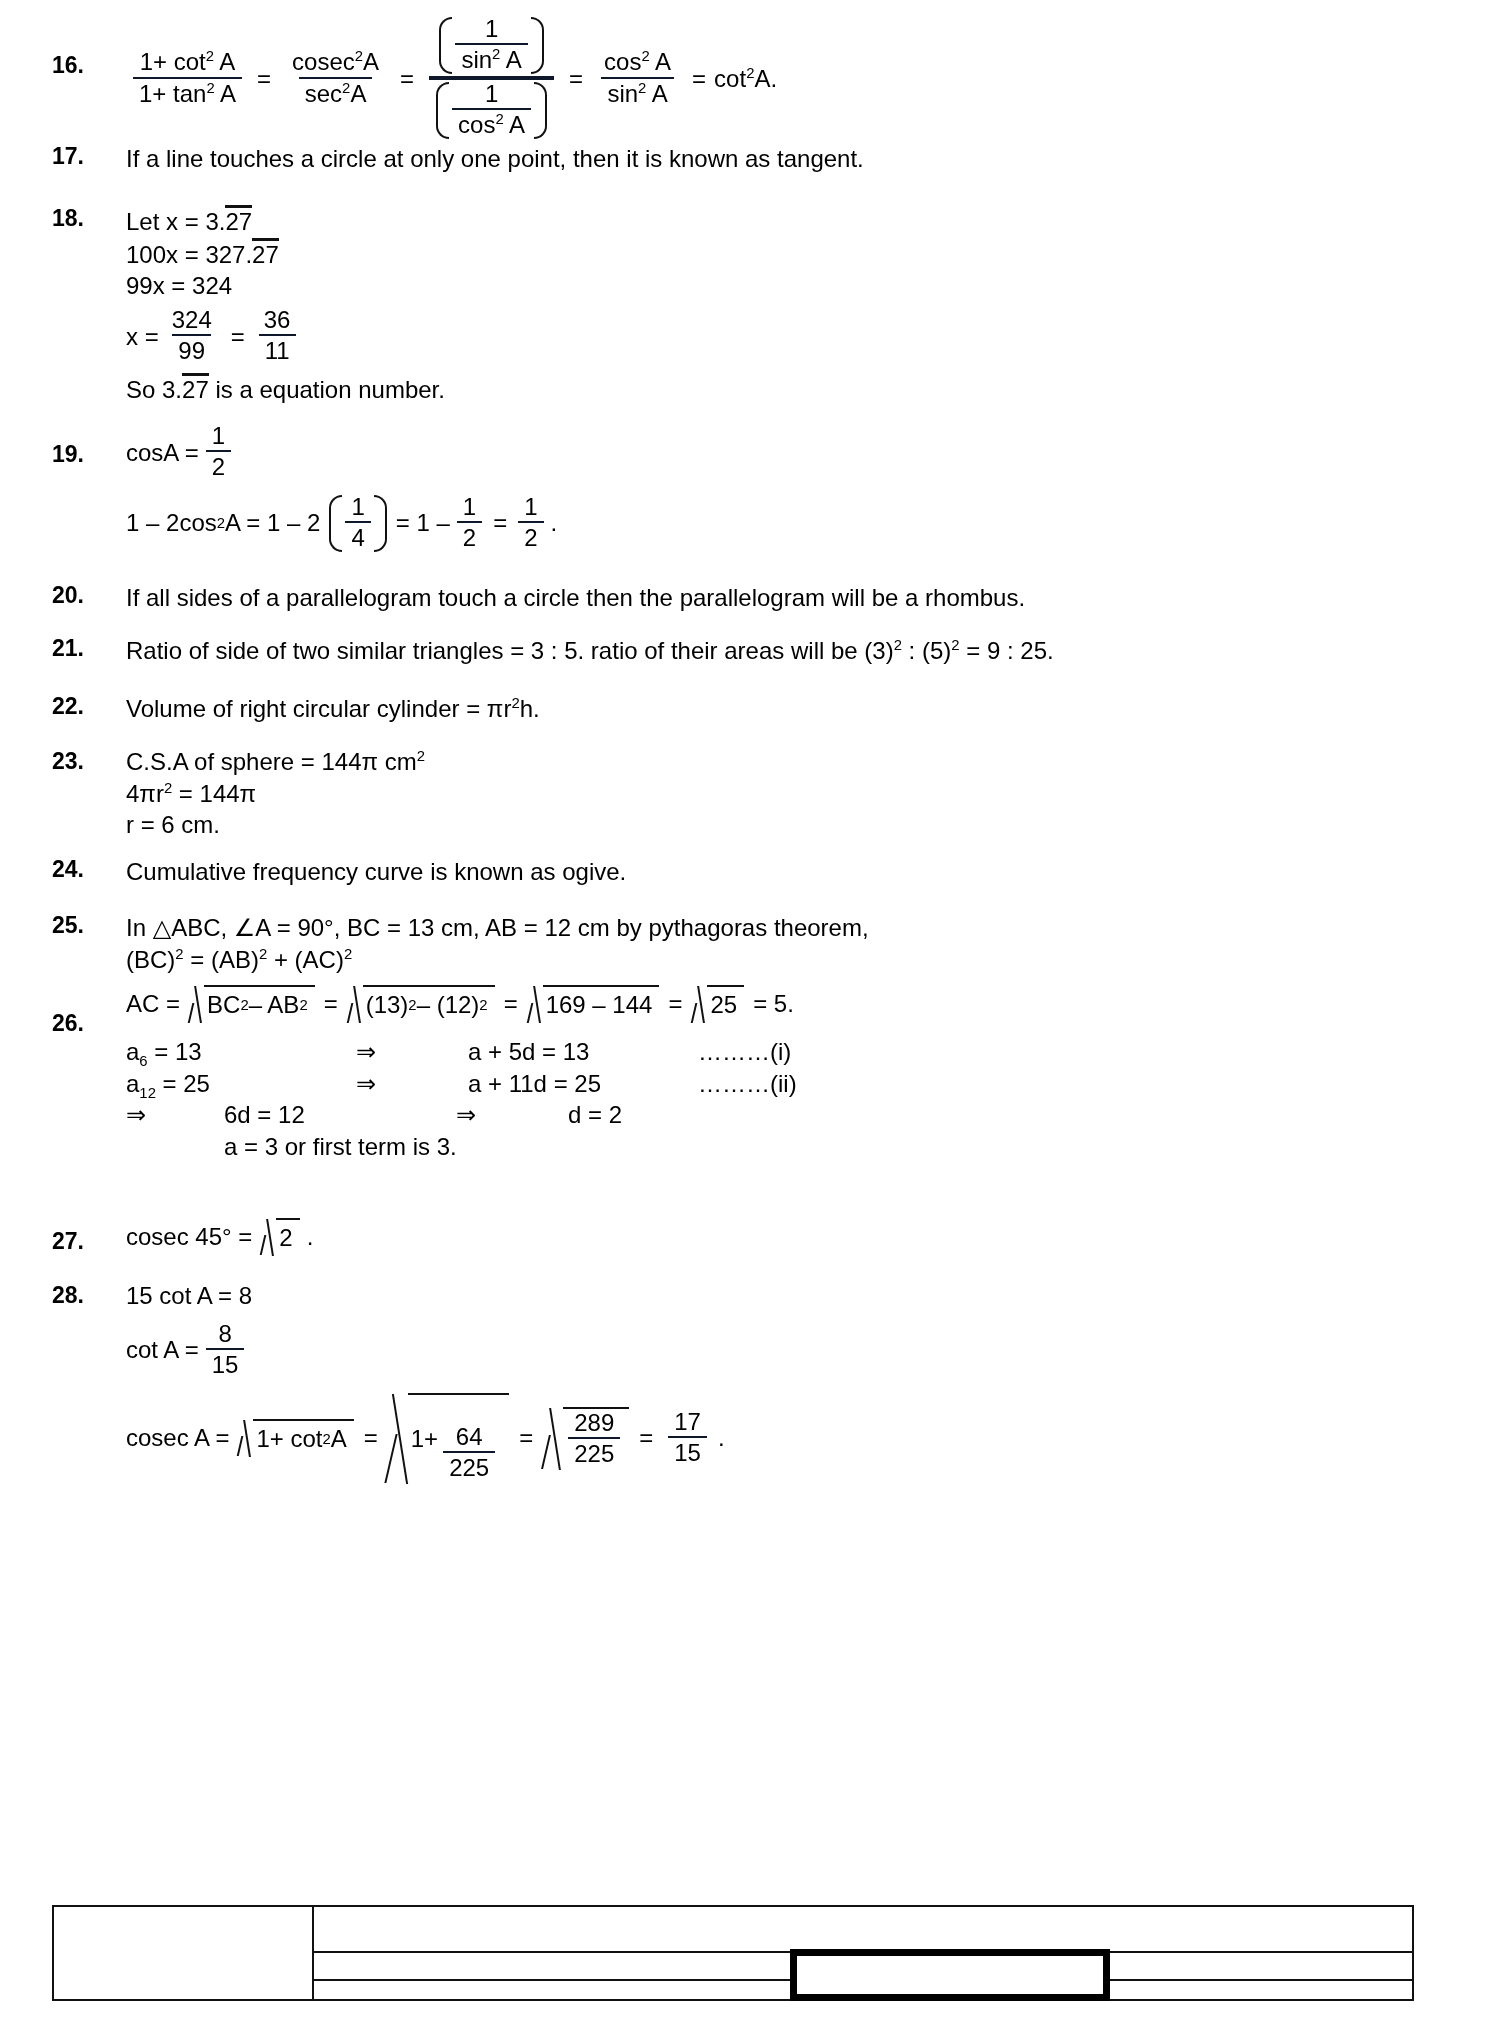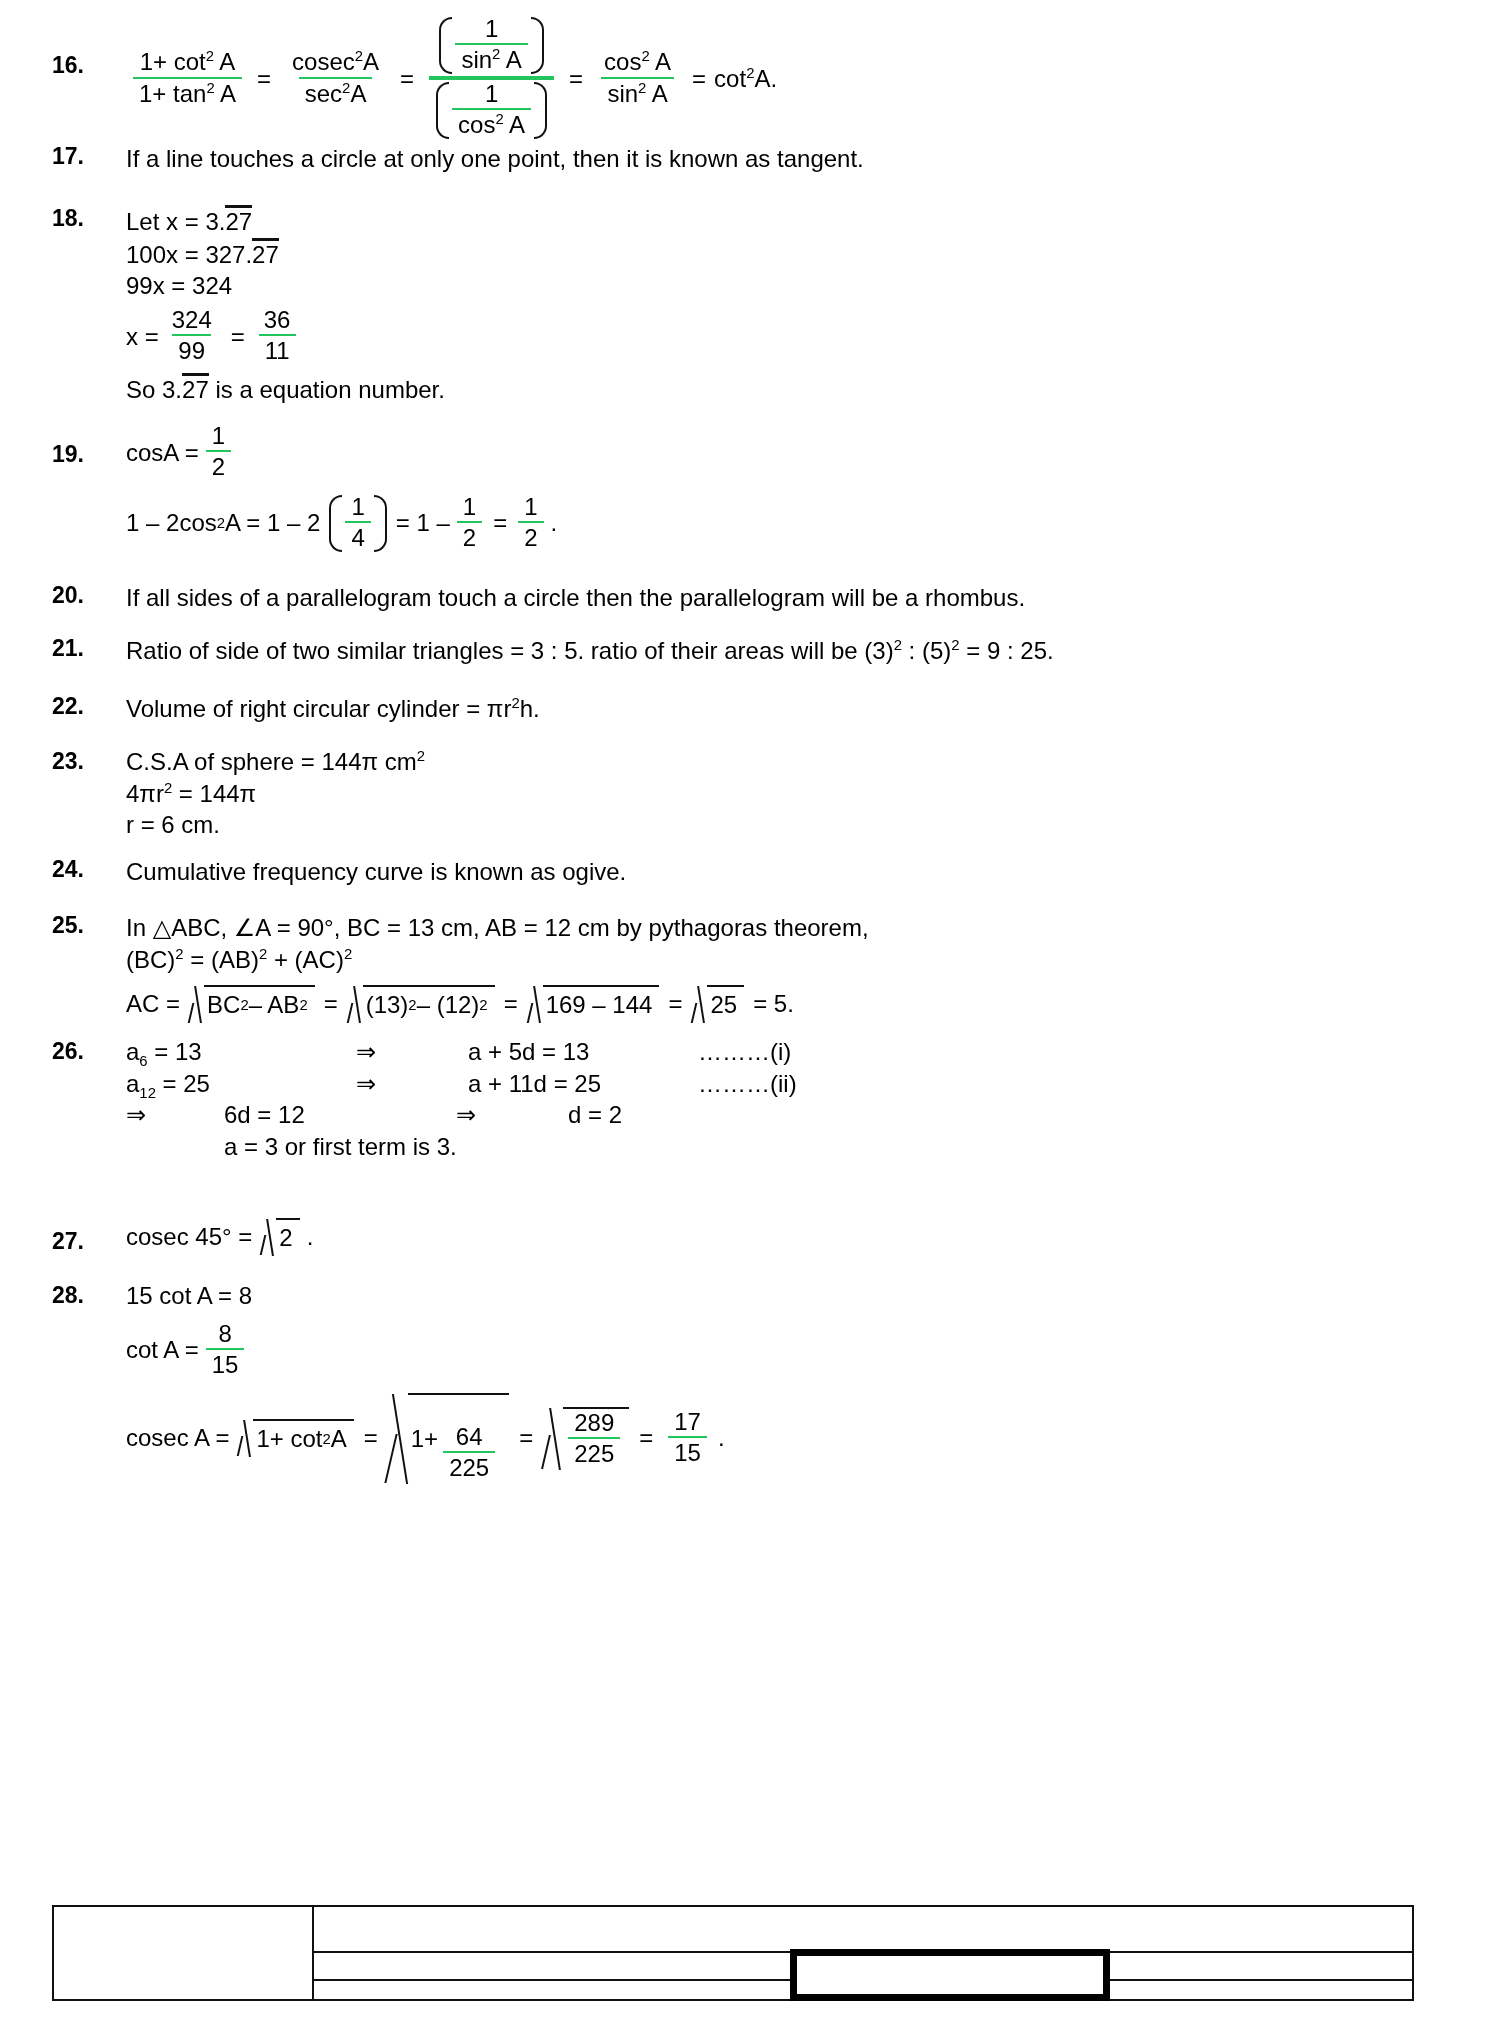--- a/index.html
+++ b/index.html
@@ -61,21 +61,21 @@
     line-height: 1.06;
     position: relative;
     top: -1px;
   }
   .frac > .nm {
     padding: 0 6px 2px 6px;
     white-space: nowrap;
   }
   .frac > .dn {
     padding: 2px 6px 0 6px;
-    border-top: 2px solid #22c55e;
+    border-top: 2px solid #0f172a;
     white-space: nowrap;
   }
   .frac.thick > .dn { border-top-width: 4px; }
 
   .paren {
     display: inline-flex;
     align-items: stretch;
     vertical-align: middle;
   }
   .paren > .pl, .paren > .pr {
@@ -377,21 +377,21 @@
         <span style="margin:0 7px;">=</span>
         <span class="sqrt">
           <span class="radical"></span>
           <span class="rad-body">25</span>
         </span>
         <span style="margin-left:7px;">= 5.</span>
       </span>
     </span>
   </div>
 
-  <div class="num" style="top:1040px;">26.</div>
+  <div class="num" style="top:1012px;">26.</div>
   <div class="body" style="top:1036px;">
     <span class="line">
       <span style="display:inline-block;width:230px;"><span>a</span><sub class="sb">6</sub><span> = 13</span></span><span style="display:inline-block;width:112px;">⇒</span><span style="display:inline-block;width:230px;">a + 5d = 13</span><span>………(i)</span>
     </span>
     <span class="line">
       <span style="display:inline-block;width:230px;"><span>a</span><sub class="sb">12</sub><span> = 25</span></span><span style="display:inline-block;width:112px;">⇒</span><span style="display:inline-block;width:230px;">a + 11d = 25</span><span>………(ii)</span>
     </span>
     <span class="line">
       <span style="display:inline-block;width:98px;">⇒</span><span style="display:inline-block;width:232px;">6d = 12</span><span style="display:inline-block;width:112px;">⇒</span><span>d = 2</span>
     </span>

